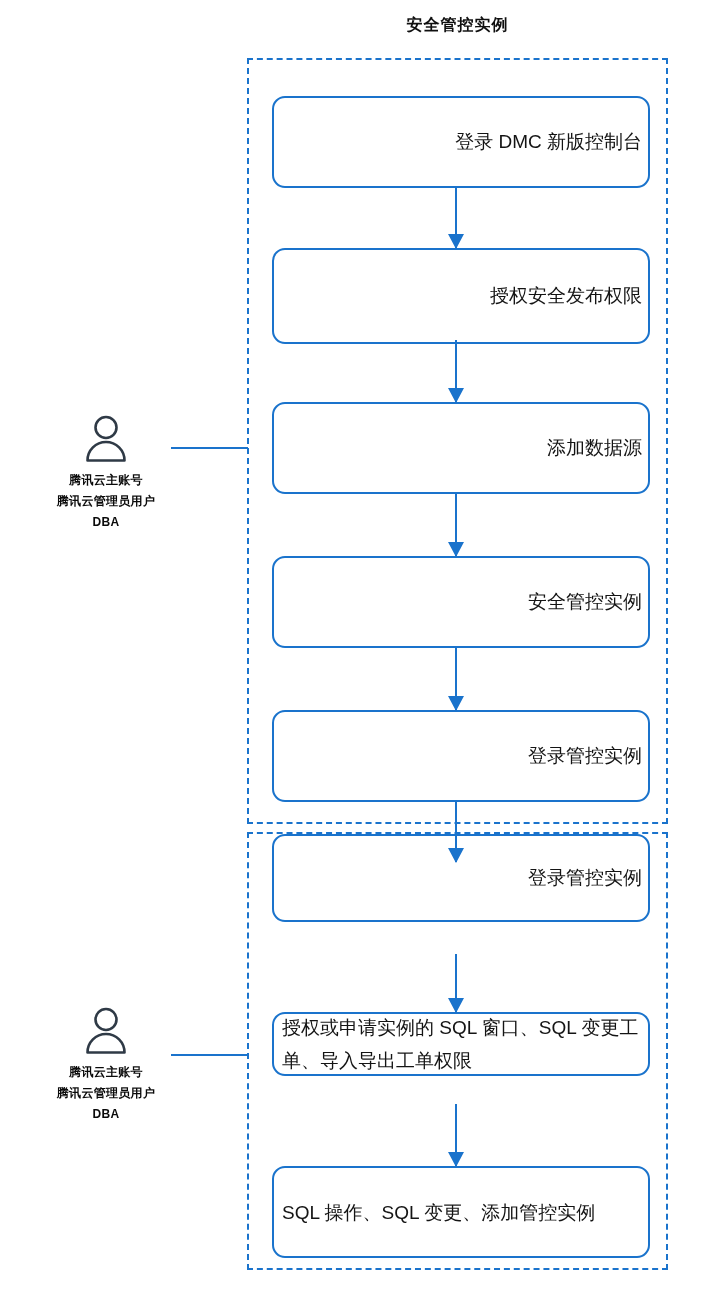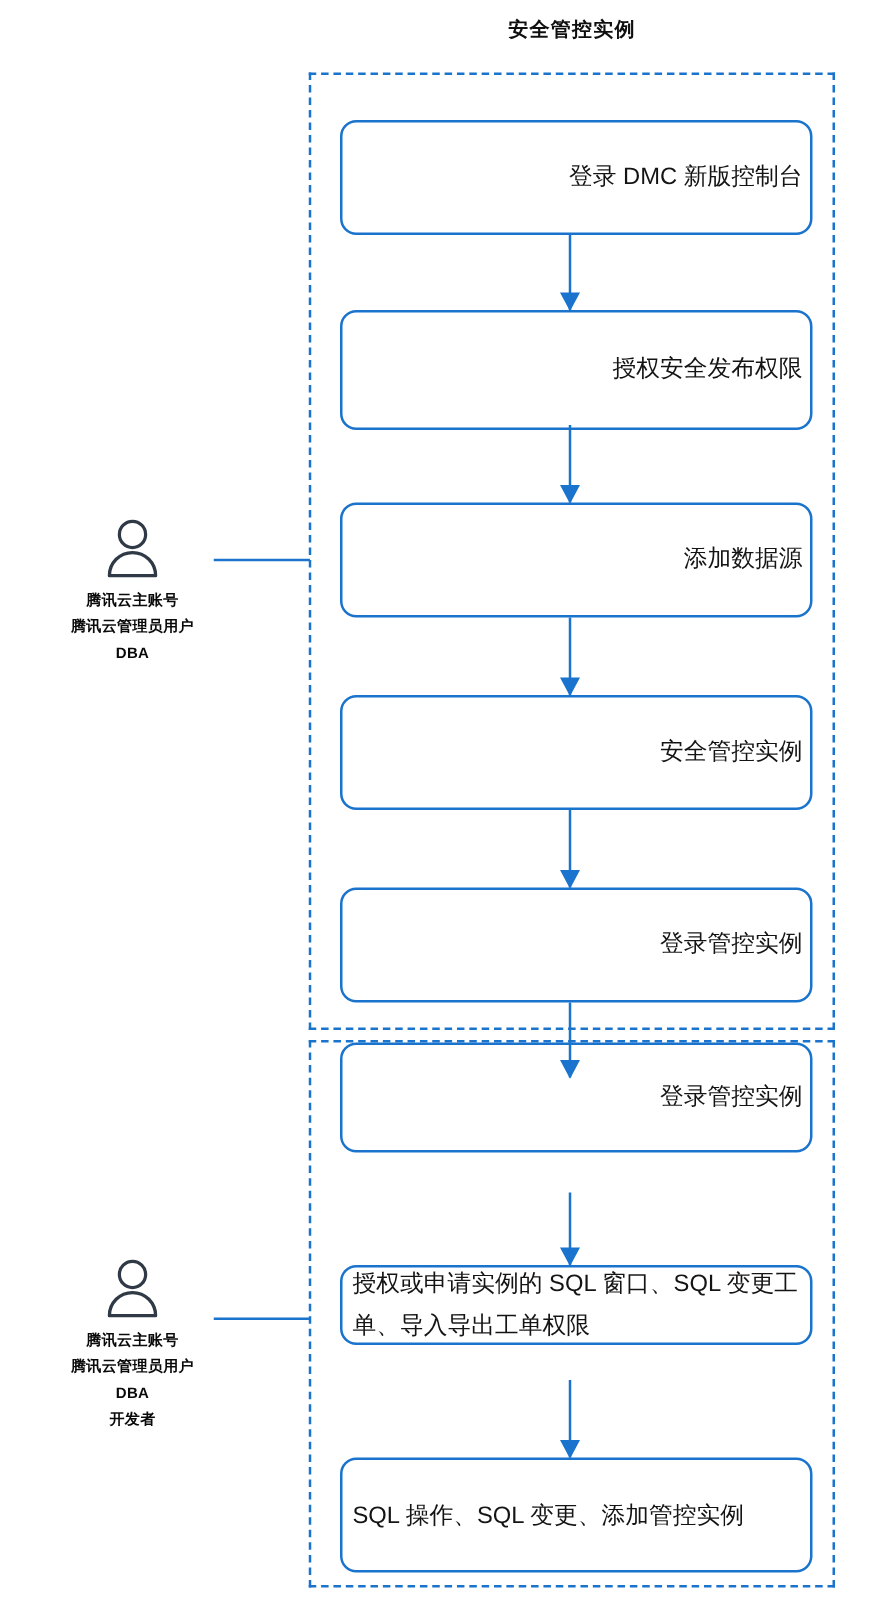--- a/index.html
+++ b/index.html
@@ -195,15 +195,14 @@
 
 <div class="actor actor-2">
   <svg class="person-icon" viewBox="0 0 46 50">
     <circle cx="23" cy="13.5" r="10.5" fill="none" stroke="#2f3a46" stroke-width="2.6"></circle>
     <path d="M 4.5 46.5 A 18.5 18.5 0 0 1 41.5 46.5 Z" fill="none" stroke="#2f3a46" stroke-width="2.6" stroke-linejoin="round"></path>
   </svg>
   <div class="actor-labels">
     <div>腾讯云主账号</div>
     <div>腾讯云管理员用户</div>
     <div>DBA</div>
-    <div>开发者</div>
   </div>
 </div>
 
 </body></html>

